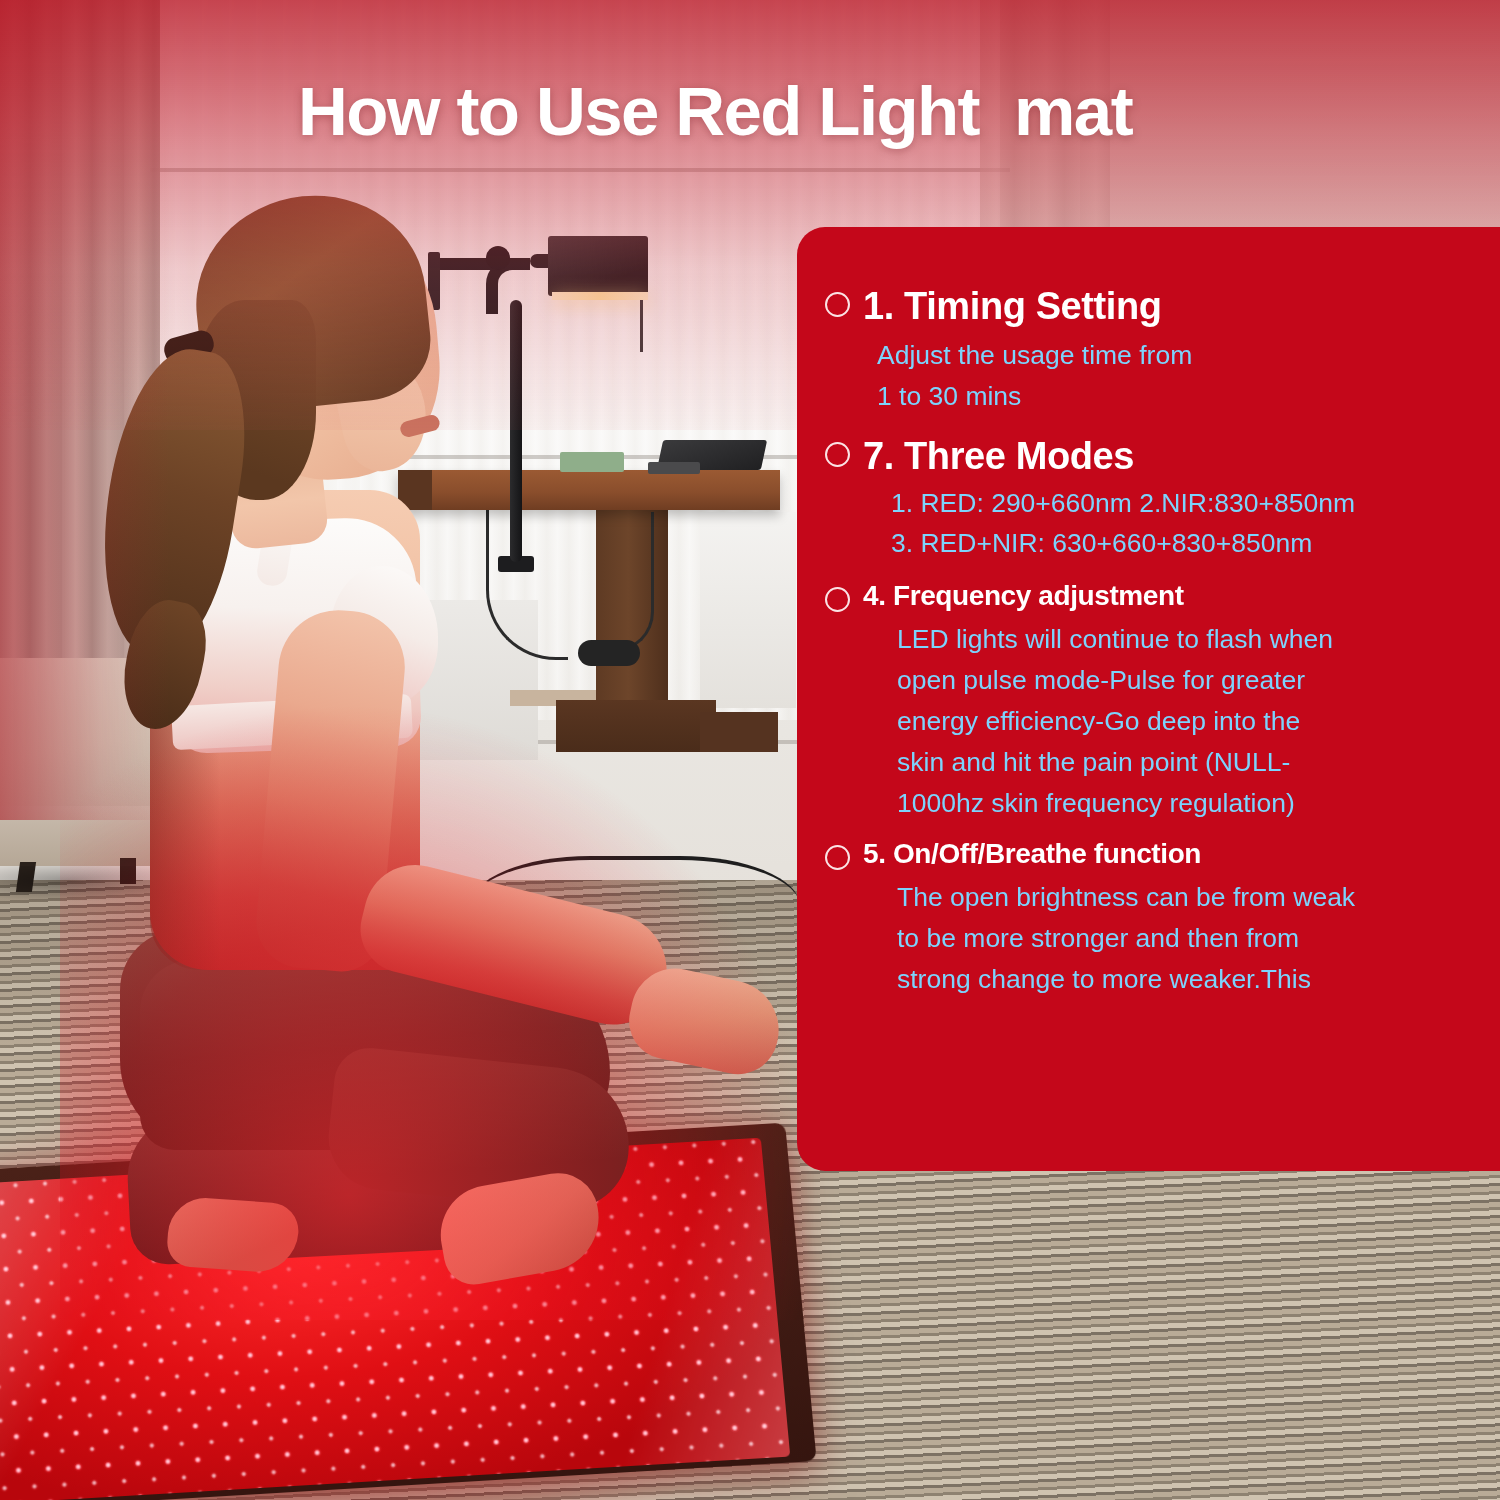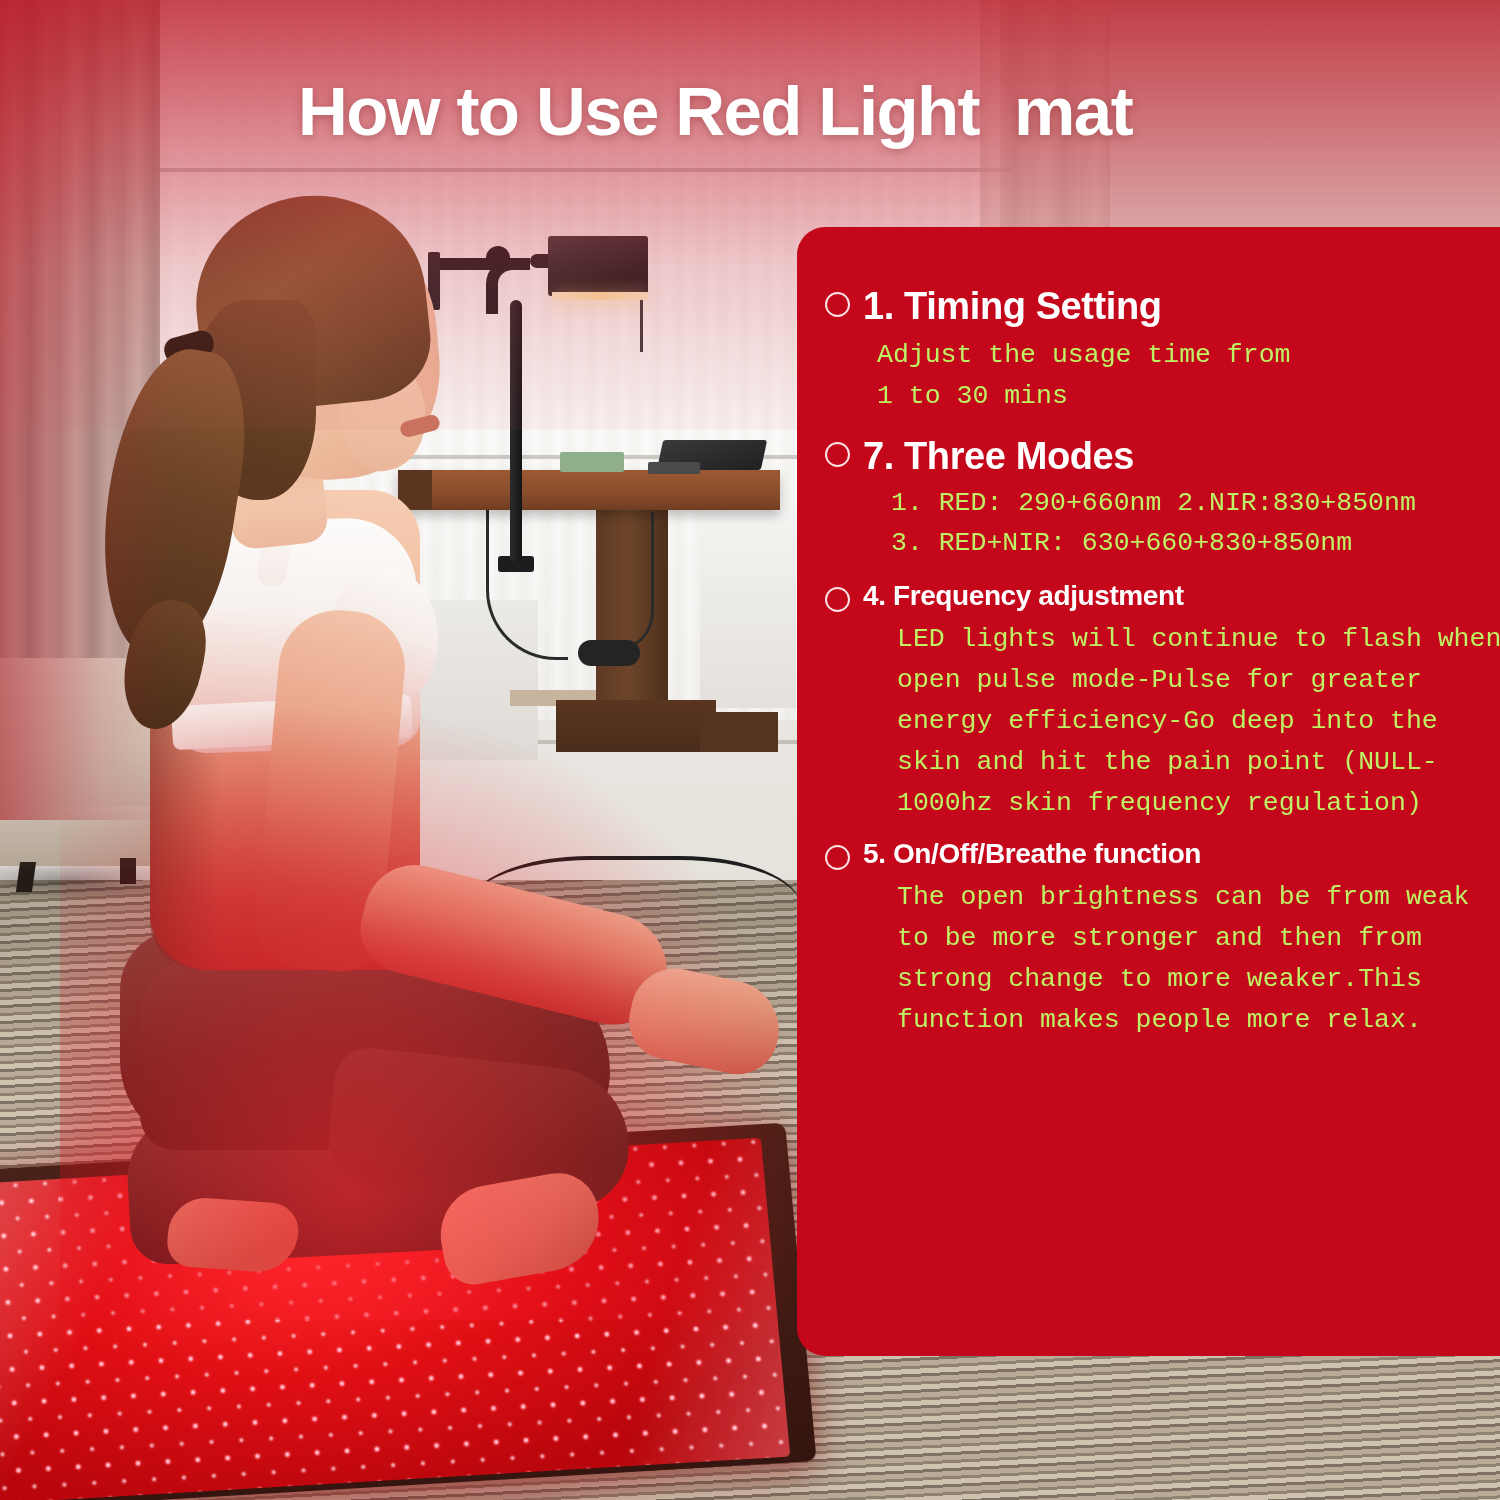--- a/index.html
+++ b/index.html
@@ -455,21 +455,21 @@
   .body-redlight {
     position:absolute; left:60px; top:700px; width:760px; height:620px;
     background:radial-gradient(ellipse at 38% 80%,
       rgba(255,35,45,.62) 0%, rgba(230,15,30,.34) 38%, rgba(200,0,20,0) 70%);
     pointer-events:none;
   }
 
   
   .panel {
     position:absolute;
-    left:797px; top:227px; width:703px; height:1129px;
+    left:797px; top:227px; width:703px; height:944px;
     background:#C4071A;
     border-radius:28px 0 0 28px;
     padding:58px 34px 2px 28px;
   }
 
   .item { margin-bottom:4px; }
 
   .heading {
     display:flex; align-items:flex-start; gap:13px;
     color:#ffffff;
@@ -481,25 +481,24 @@
     flex:0 0 auto;
     width:25px; height:25px;
     border:2.4px solid #fbe3e5;
     border-radius:50%;
     margin-top:7px;
   }
   .h-lg { font-size:38px; }
   .h-xl { font-size:28px; }
 
   .body {
-    color:#bef264;
+    color:#7dd3fc;
     font-size:26.5px;
     line-height:1.55;
     margin:7px 0 0 52px;
-    font-family:Liberation Mono, monospace;
   }
   .body.tight { line-height:1.50; }
   .body.ind   { margin-left:66px; }
   .body.ind2  { margin-left:72px; }
   .body p { white-space:nowrap; }
 
   .item-1 { margin-bottom:18px; }
   .item-2 { margin-bottom:16px; }
   .item-3 { margin-bottom:16px; }
   .item-4 { margin-bottom:14px; }
@@ -660,18 +659,17 @@
 
     <div class="item item-5">
       <div class="heading">
         <span class="bullet"></span>
         <span class="h-xl">5. On/Off/Breathe function</span>
       </div>
       <div class="body ind2">
         <p>The open brightness can be from weak</p>
         <p>to be more stronger and then from</p>
         <p>strong change to more weaker.This</p>
-        <p>function makes people more relax.</p>
       </div>
     </div>
 
   </div>
 </div>
 
 </body></html>

